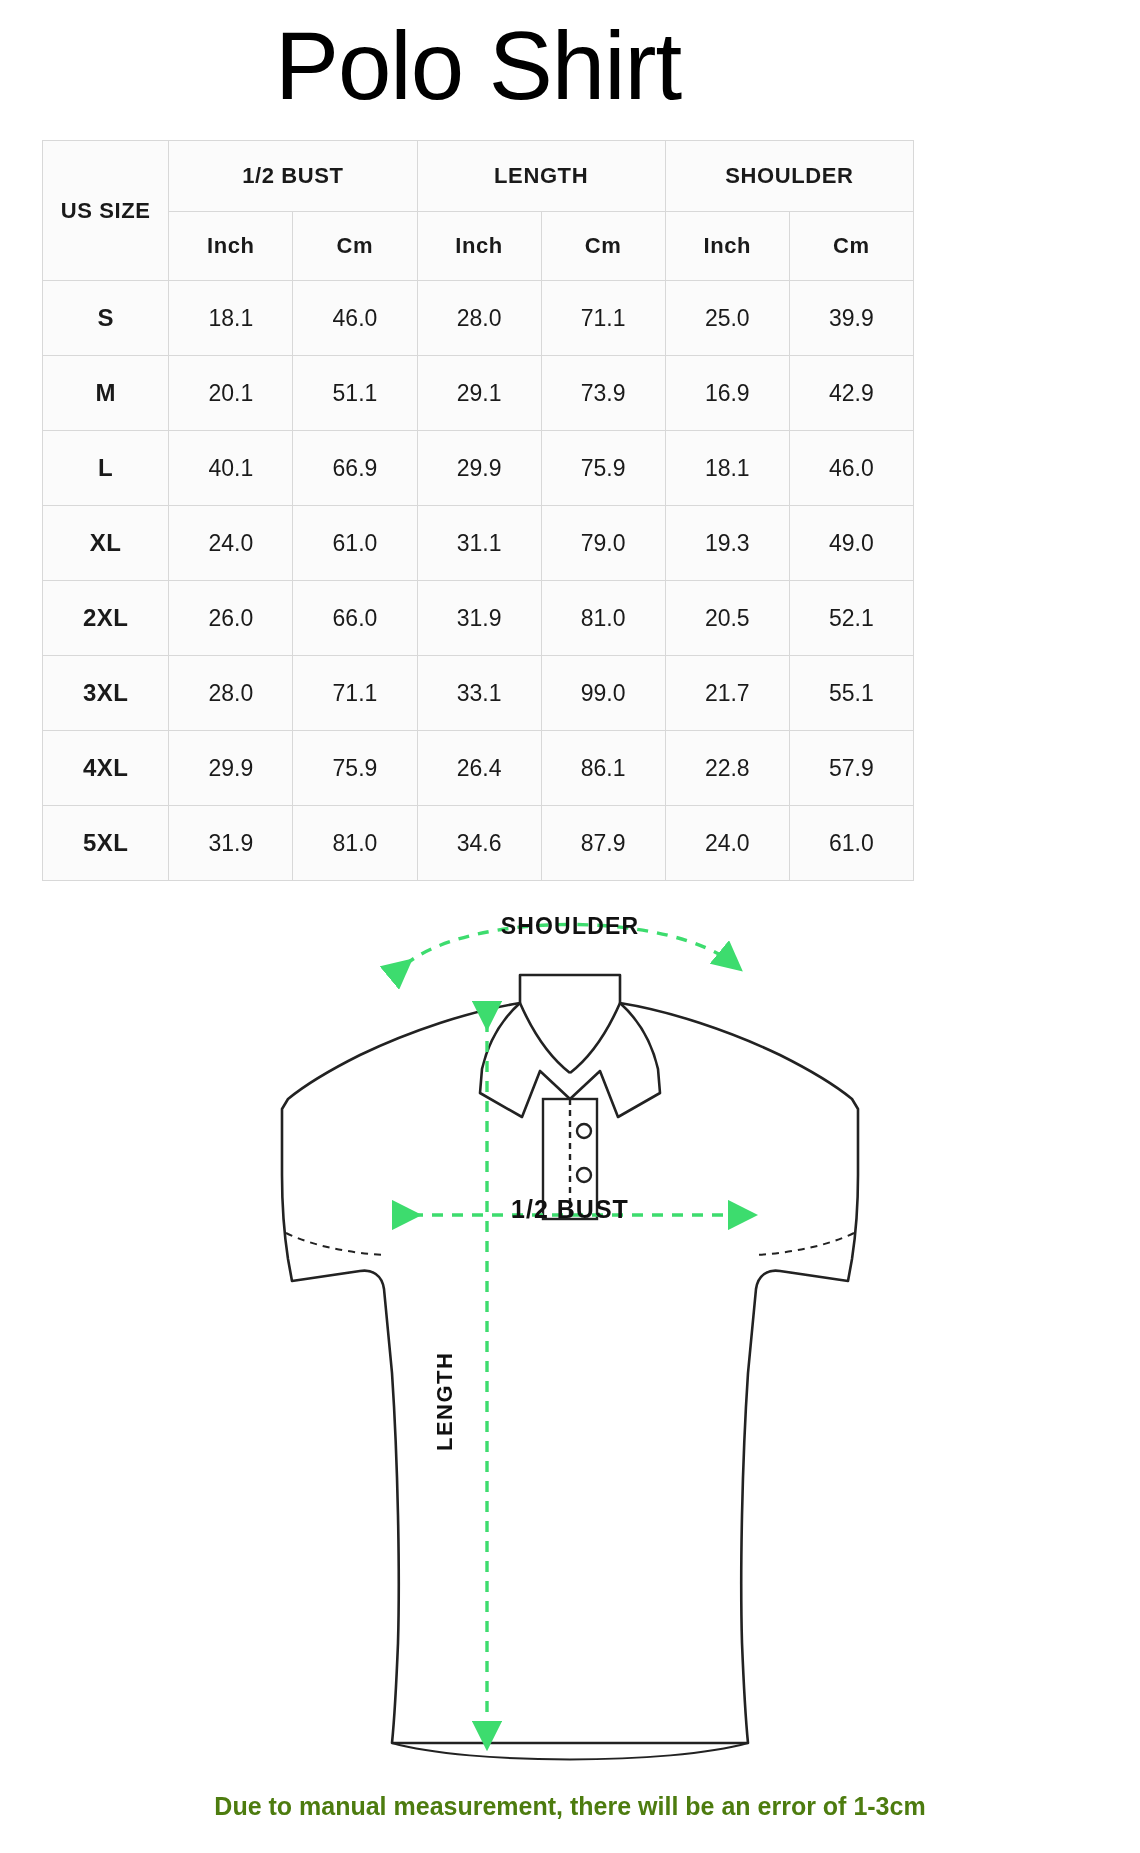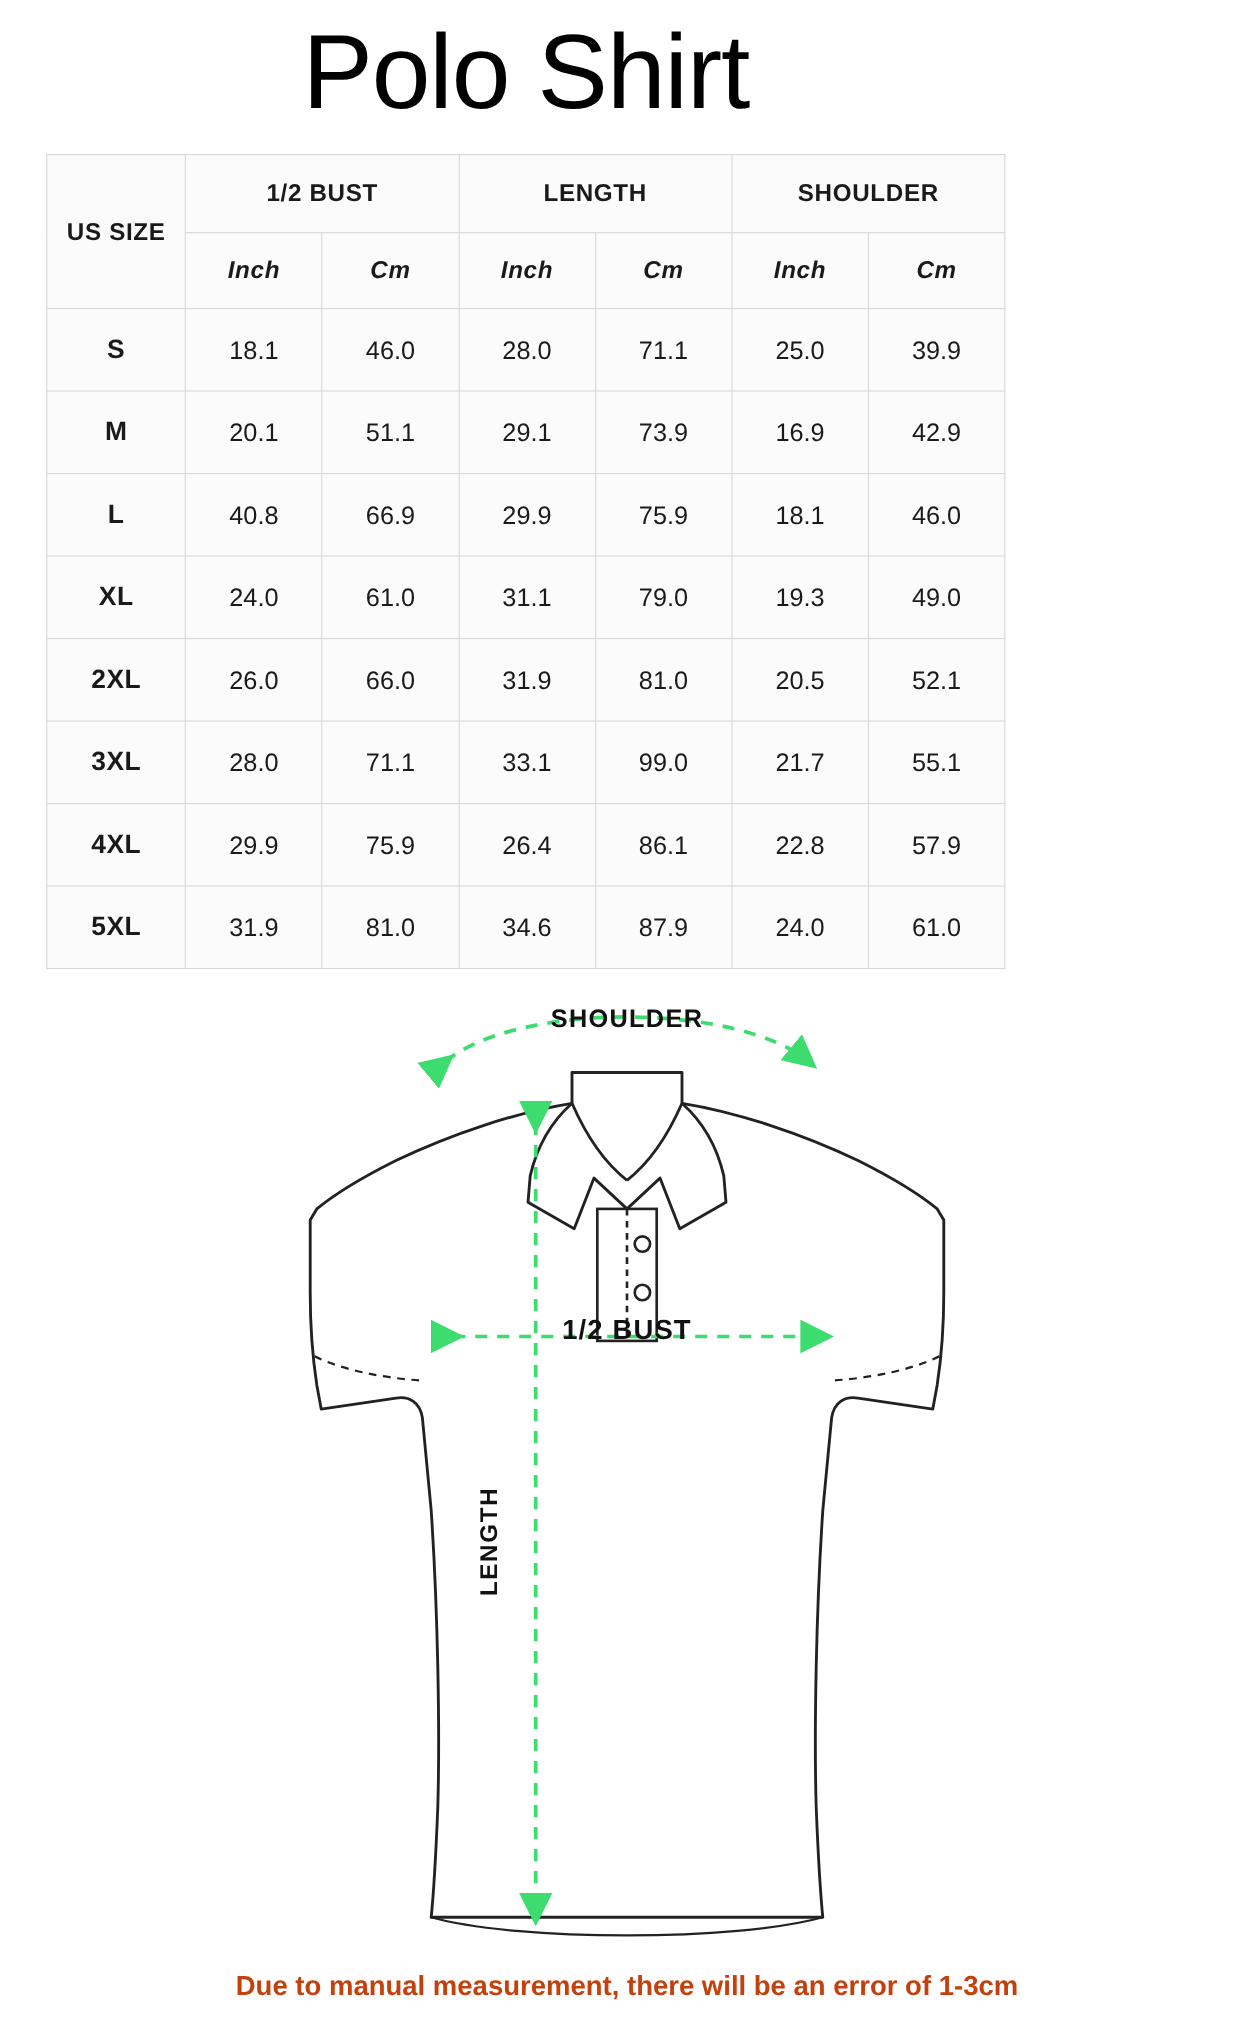--- a/index.html
+++ b/index.html
@@ -53,21 +53,20 @@
   table.size-table th {
     font-weight: bold;
     font-size: 22px;
     letter-spacing: 0.6px;
   }
   table.size-table tr.header-top th {
     height: 68px;
   }
   table.size-table tr.header-sub th {
     height: 66px;
-    font-style: italic;
   }
   table.size-table td.rowlabel {
     font-weight: bold;
     font-size: 24px;
     letter-spacing: 0.5px;
   }
   .col-size { width: 14.5%; }
   .col-v { width: 14.25%; }
 
   .diagram {
@@ -113,21 +112,21 @@
     transform: rotate(-90deg);
     transform-origin: left top;
     white-space: nowrap;
   }
   .footnote {
     position: absolute;
     bottom: 32px;
     left: 0;
     width: 1140px;
     text-align: center;
-    color: #c2410c;
+    color: #4d7c0f;
     font-size: 25px;
     font-weight: bold;
   }
 </style>
 </head>
 <body>
 
 <div class="page">
 
   <h1 class="title">Polo Shirt</h1>
@@ -173,21 +172,21 @@
           <td class="rowlabel">M</td>
           <td>20.1</td>
           <td>51.1</td>
           <td>29.1</td>
           <td>73.9</td>
           <td>16.9</td>
           <td>42.9</td>
         </tr>
         <tr>
           <td class="rowlabel">L</td>
-          <td>40.8</td>
+          <td>40.1</td>
           <td>66.9</td>
           <td>29.9</td>
           <td>75.9</td>
           <td>18.1</td>
           <td>46.0</td>
         </tr>
         <tr>
           <td class="rowlabel">XL</td>
           <td>24.0</td>
           <td>61.0</td>

